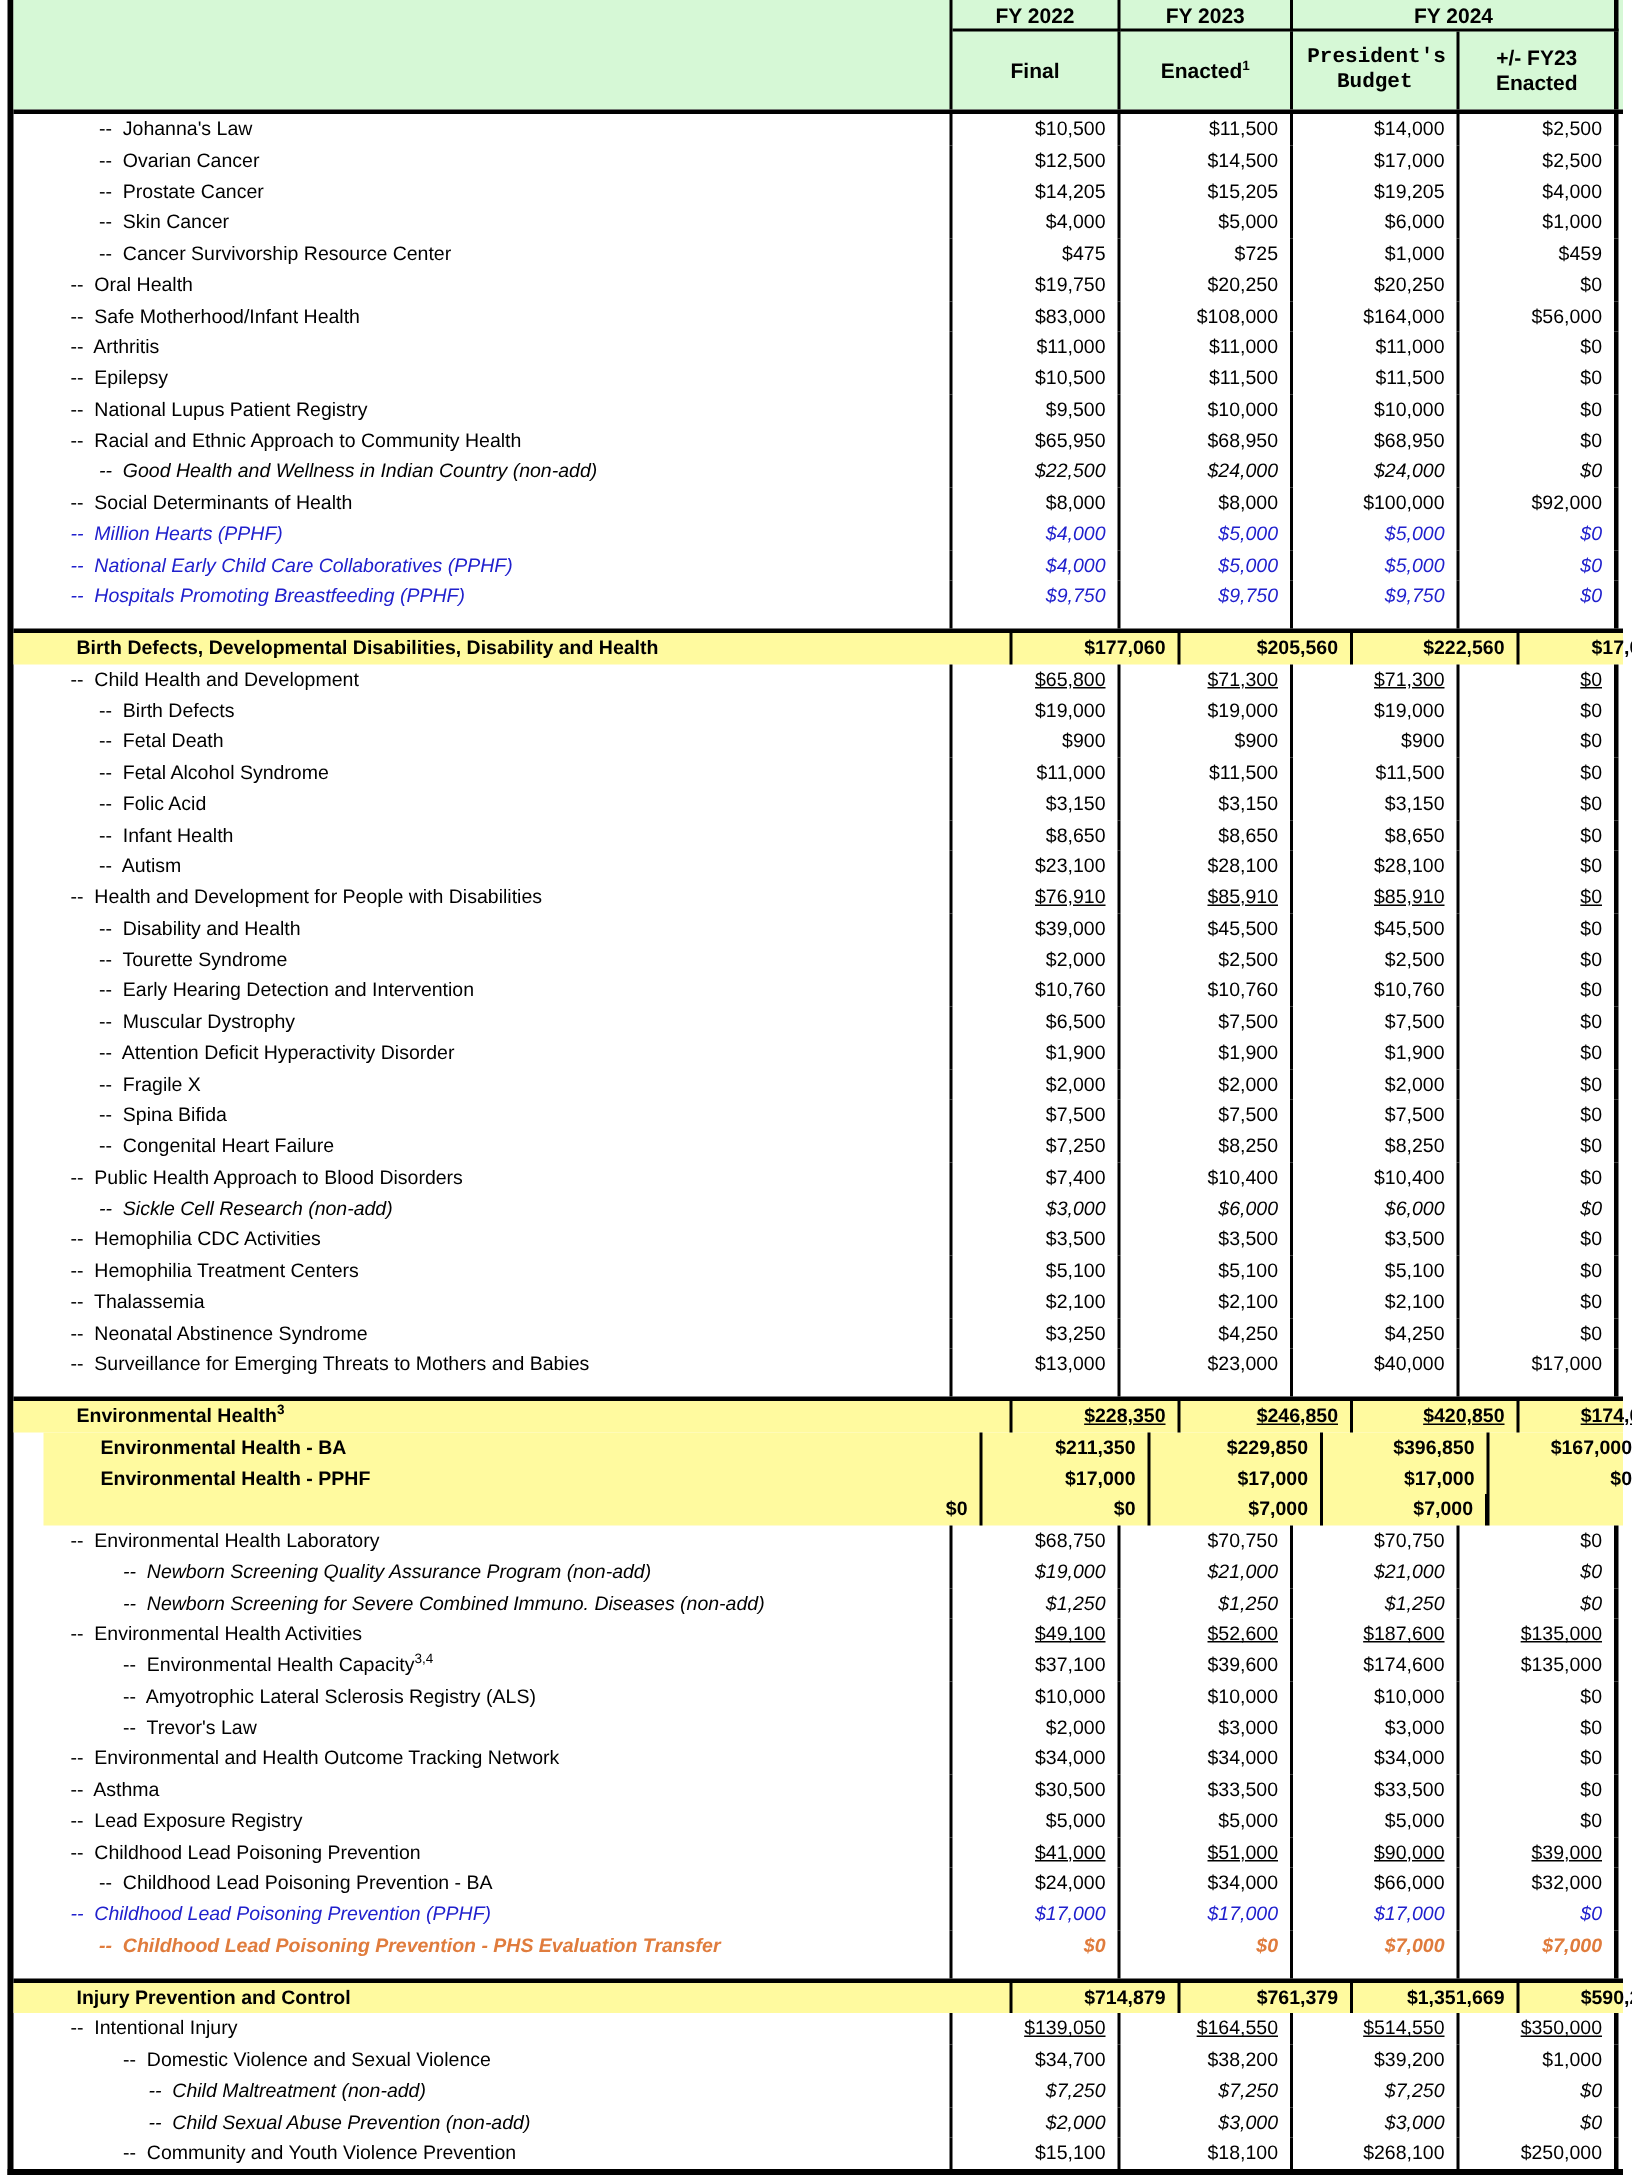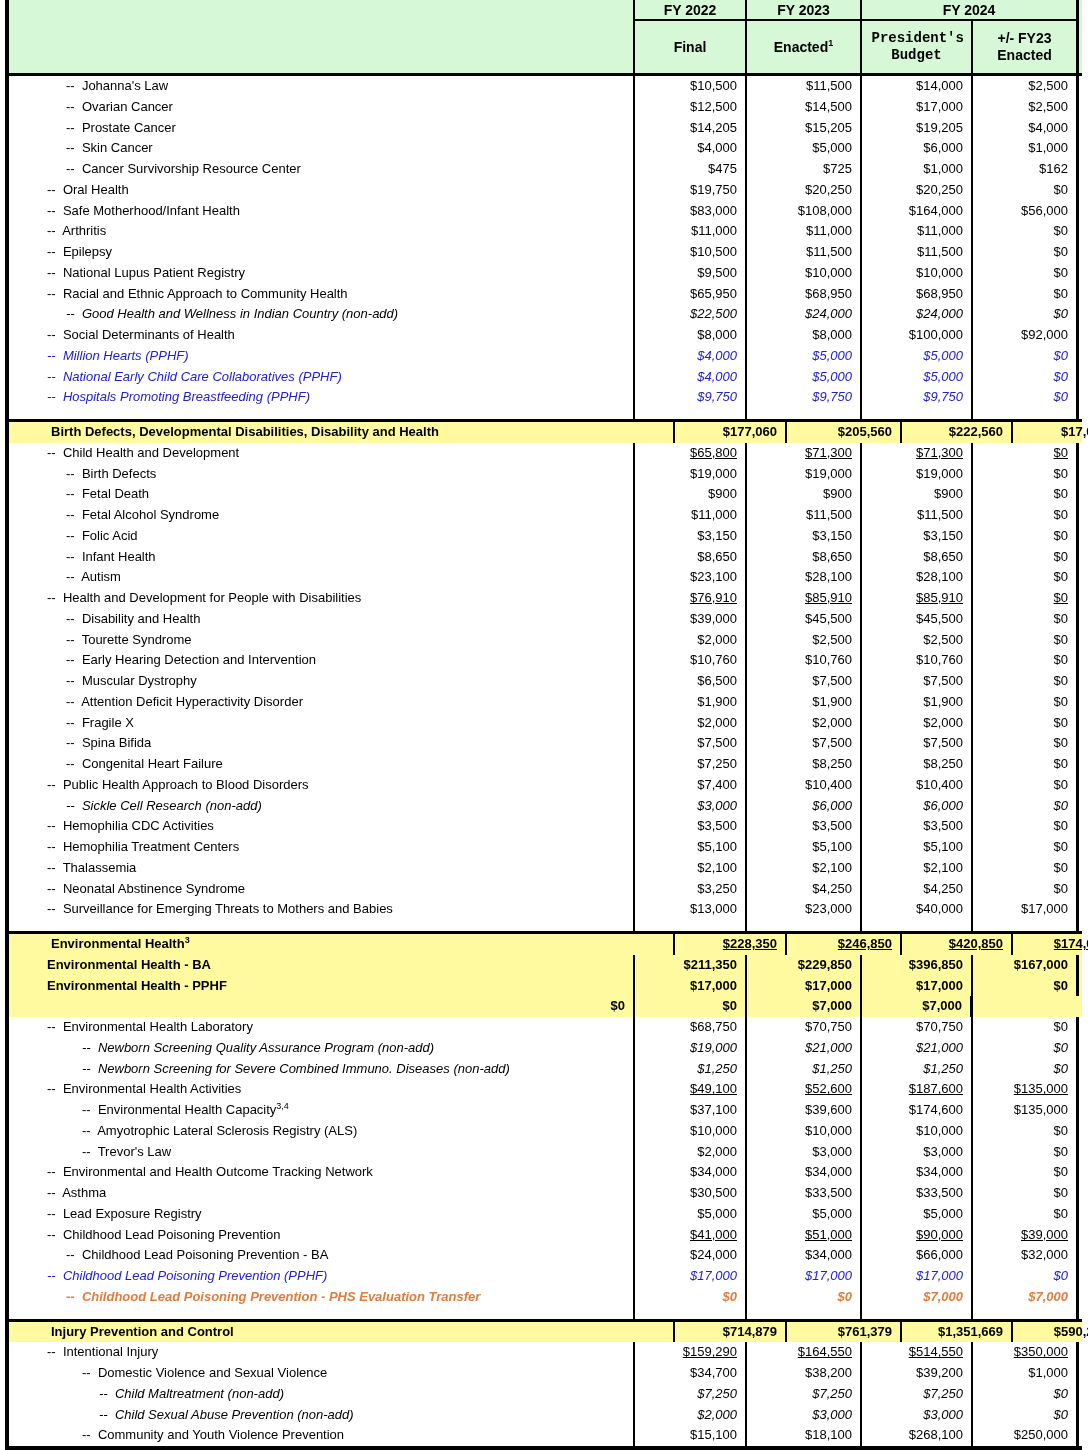--- a/index.html
+++ b/index.html
@@ -19,21 +19,21 @@
   .hc.top{border-bottom:2px solid var(--bk);}
   .hc.corner{grid-row:1/3; grid-column:1;}
   .hc.span2{grid-column:4/6;}
   .hc .wrap{white-space:normal; line-height:1.25;}
   .hsep{height:3px; background:var(--bk);}
   
   .r{height:20.75px; line-height:20.75px; font-size:13px;}
   .lab{padding-right:2px;}
   .val{text-align:right; padding-right:8px;}
   .sec{background:var(--yellow); font-weight:bold;padding-left:40px;}
-  .sub{background:var(--yellow); font-weight:bold;}
+  .sub{background:var(--yellow); font-weight:bold;margin-left:20px;}
   .it{font-style:italic;}
   .blue{color:var(--blue);}
   .orange{color:var(--orange); font-weight:bold;}
   .ul{text-decoration:underline;}
   .gap{height:11px;}
   .sep{height:3px; background:var(--bk);}
   sup{font-size:9px; line-height:0;}
 </style>
 </head>
 <body>
@@ -88,21 +88,21 @@
           <div class="c val"><span>$4,000</span></div>
           <div class="c val"><span>$5,000</span></div>
           <div class="c val"><span>$6,000</span></div>
           <div class="c val last"><span>$1,000</span></div>
         </div>
         <div class="grid r">
           <div class="c lab"><span style="display:inline-block;width:57px;"></span>--&nbsp; Cancer Survivorship Resource Center</div>
           <div class="c val"><span>$475</span></div>
           <div class="c val"><span>$725</span></div>
           <div class="c val"><span>$1,000</span></div>
-          <div class="c val last"><span>$162</span></div>
+          <div class="c val last"><span>$459</span></div>
         </div>
         <div class="grid r">
           <div class="c lab"><span style="display:inline-block;width:38px;"></span>--&nbsp; Oral Health</div>
           <div class="c val"><span>$19,750</span></div>
           <div class="c val"><span>$20,250</span></div>
           <div class="c val"><span>$20,250</span></div>
           <div class="c val last"><span>$0</span></div>
         </div>
         <div class="grid r">
           <div class="c lab"><span style="display:inline-block;width:38px;"></span>--&nbsp; Safe Motherhood/Infant Health</div>
@@ -493,21 +493,21 @@
         <div class="sep"></div>
         <div class="grid r sec">
           <div class="c lab"><span style="display:inline-block;width:2px;"></span>Injury Prevention and Control</div>
           <div class="c val"><span>$714,879</span></div>
           <div class="c val"><span>$761,379</span></div>
           <div class="c val"><span>$1,351,669</span></div>
           <div class="c val last"><span>$590,290</span></div>
         </div>
         <div class="grid r">
           <div class="c lab"><span style="display:inline-block;width:38px;"></span>--&nbsp; Intentional Injury</div>
-          <div class="c val"><span class="ul">$159,290</span></div>
+          <div class="c val"><span class="ul">$139,050</span></div>
           <div class="c val"><span class="ul">$164,550</span></div>
           <div class="c val"><span class="ul">$514,550</span></div>
           <div class="c val last"><span class="ul">$350,000</span></div>
         </div>
         <div class="grid r">
           <div class="c lab"><span style="display:inline-block;width:73px;"></span>--&nbsp; Domestic Violence and Sexual Violence</div>
           <div class="c val"><span>$34,700</span></div>
           <div class="c val"><span>$38,200</span></div>
           <div class="c val"><span>$39,200</span></div>
           <div class="c val last"><span>$1,000</span></div>

